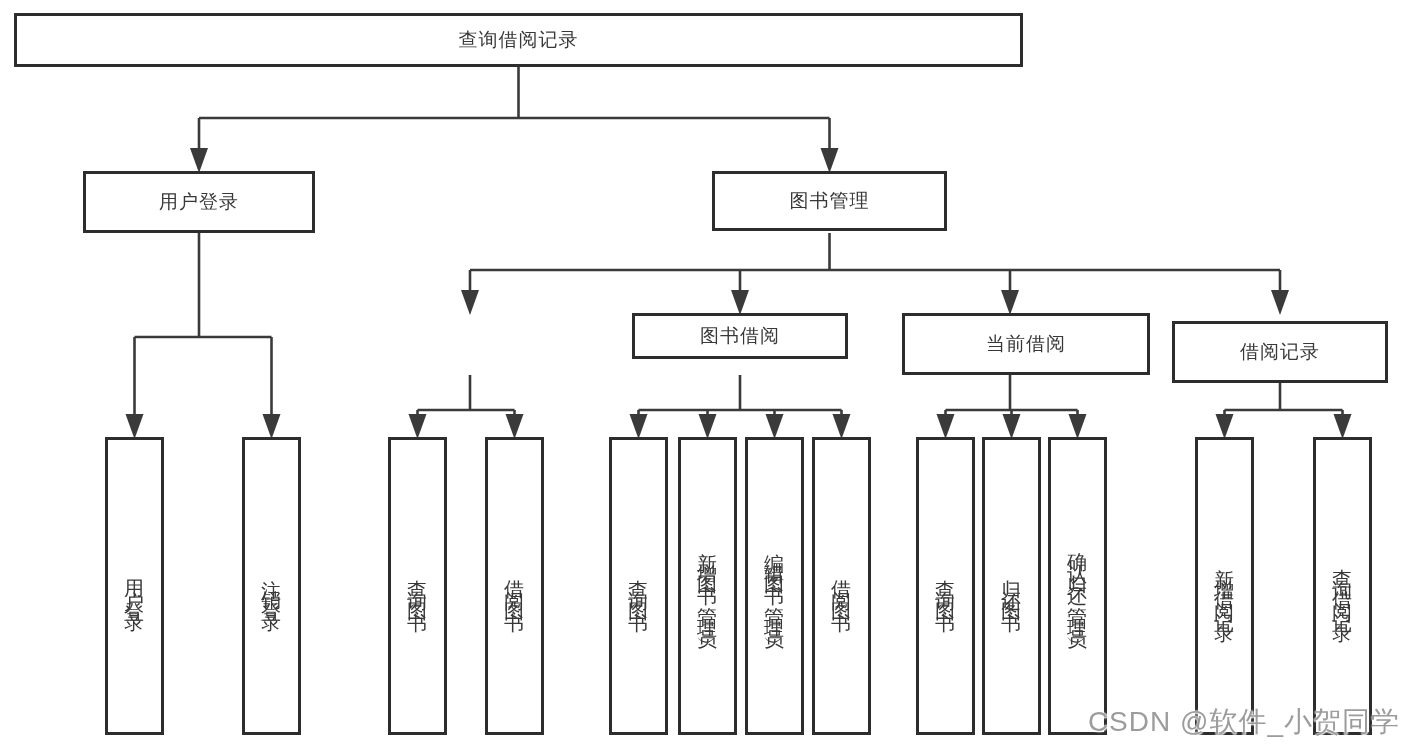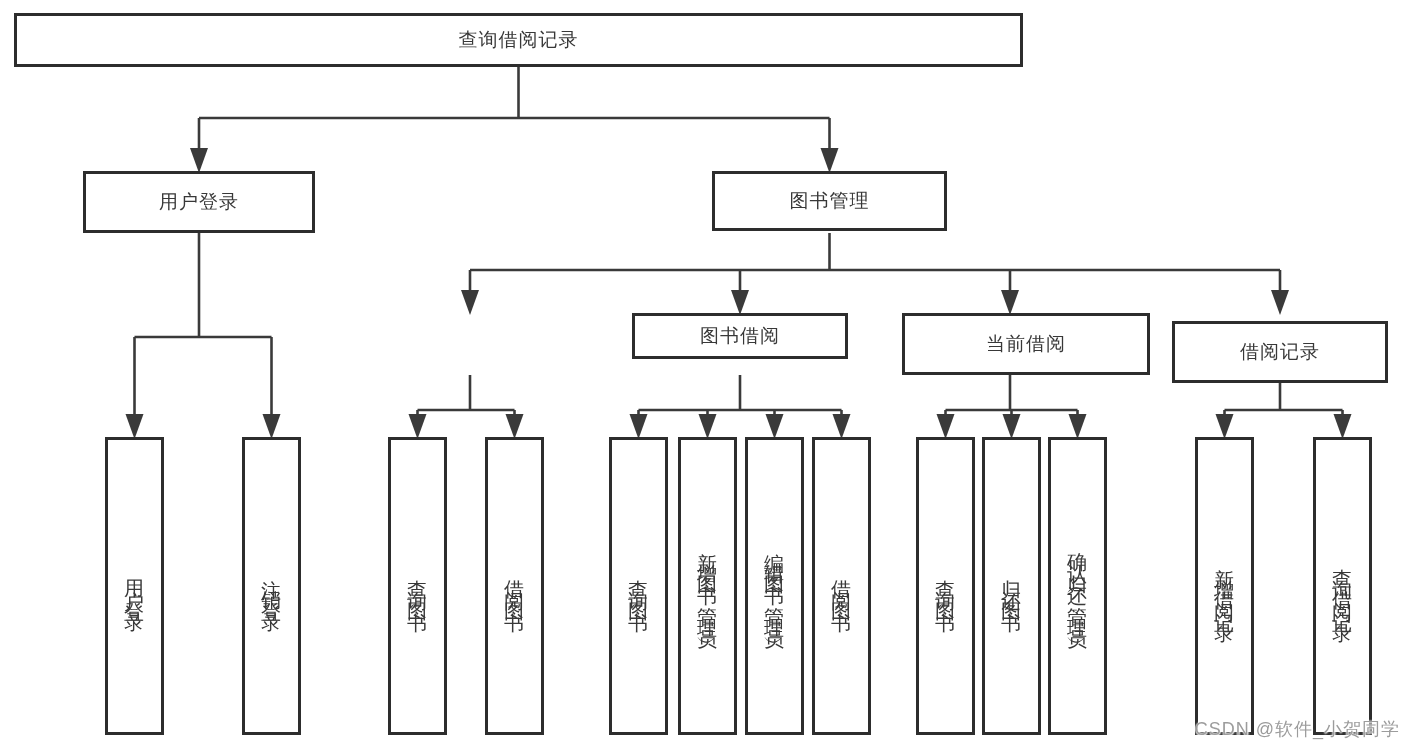--- a/index.html
+++ b/index.html
@@ -38,21 +38,21 @@
     font-size:20px;
     letter-spacing:11px;
     line-height:1;
     color:var(--text);
     white-space:nowrap;
   }
   .watermark{
     position:absolute;
     right:5px;bottom:6px;
     z-index:3;
-    font-size:18px;
+    font-size:28px;
     color:var(--wm);
     letter-spacing:1px;
     text-shadow:0 0 2px #ffffff,0 1px 2px #ffffff,1px 0 2px #ffffff;
     white-space:nowrap;
   }
 </style>
 </head>
 <body>
 
 <div class="canvas">

